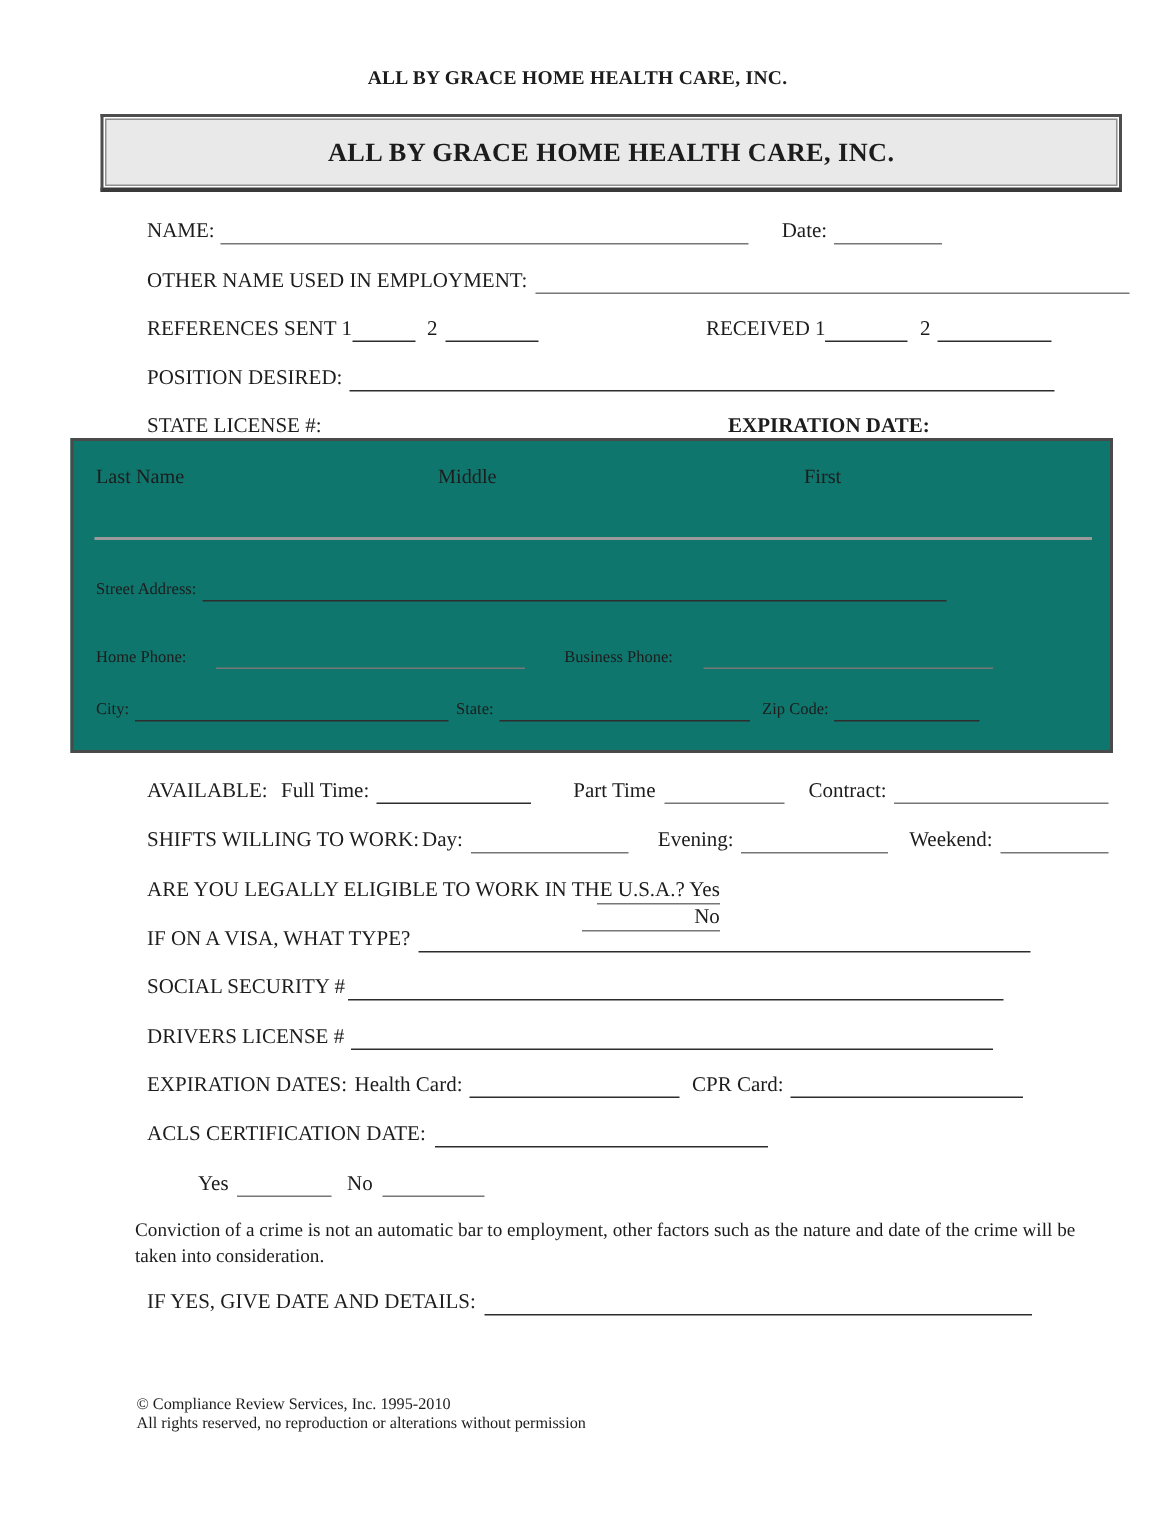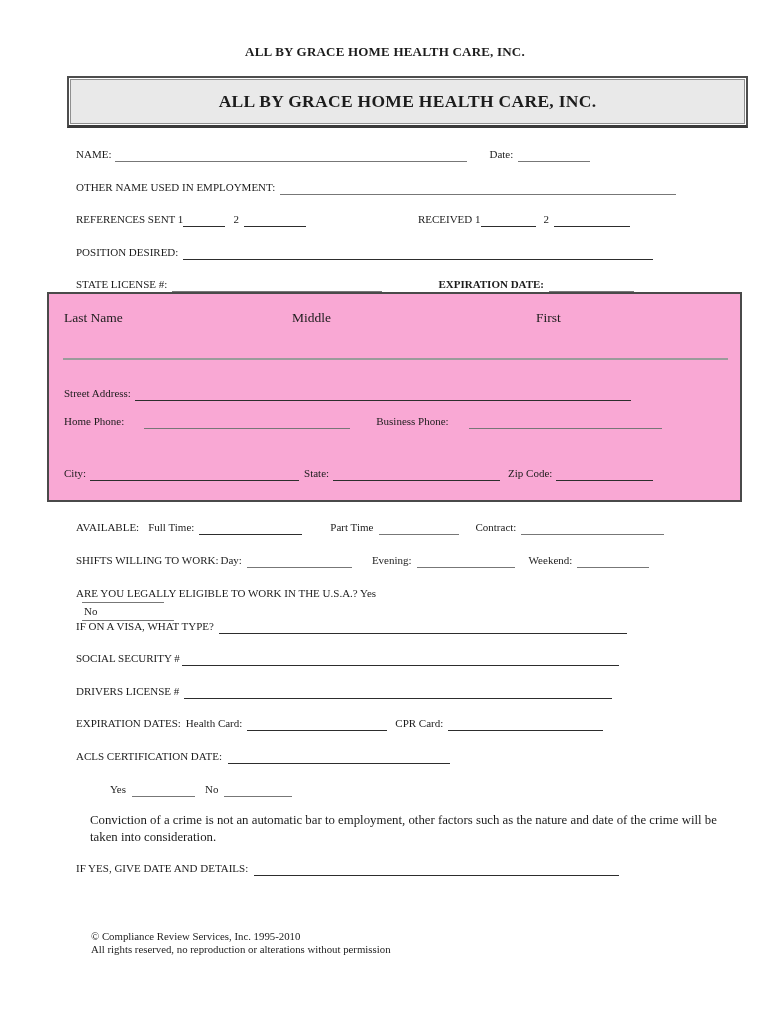--- a/index.html
+++ b/index.html
@@ -15,30 +15,30 @@
   .title-box{
     position:absolute;left:67px;top:76px;width:677px;height:47px;
     border:2px solid #4d4d4d;border-bottom:3px solid #3a3a3a;background:#ffffff;
   }
   .title-box-inner{
     position:absolute;inset:1px;border:1px solid #8f8f8f;background:#e9e9e9;
     display:flex;align-items:center;justify-content:center;
     font-size:17.5px;font-weight:bold;letter-spacing:.3px;
   }
   .row{
-    position:absolute;left:76px;display:flex;align-items:flex-start;
-    font-size:11px;white-space:nowrap;line-height:17px;height:17px;
+    position:absolute;left:98px;display:flex;align-items:flex-end;
+    font-size:14px;white-space:nowrap;line-height:17px;height:17px;
   }
   .blank{
     display:inline-block;height:15px;border-bottom:1.4px solid #777777;
   }
   .blank.dark{border-bottom-color:#2d2d2d;}
   .name-box{
     position:absolute;left:47px;top:292px;width:691px;height:206px;
-    border:2px solid #4a4a4a;background:#f9a8d4;
+    border:2px solid #4a4a4a;background:#0f766e;
   }
   .nb-abs{position:absolute;font-size:13.5px;}
   .nb-line{
     position:absolute;top:64px;left:14px;right:12px;height:0;
     border-bottom:2px solid #9b9b9b;
   }
   .nb-row{
     position:absolute;left:15px;display:flex;align-items:flex-end;
     font-size:11px;white-space:nowrap;height:15px;line-height:15px;
   }
@@ -100,21 +100,21 @@
   <span class="nb-abs" style="top:16px;left:15px;">Last Name</span>
   <span class="nb-abs" style="top:16px;left:243px;">Middle</span>
   <span class="nb-abs" style="top:16px;left:487px;">First</span>
   <div class="nb-line"></div>
 
   <div class="nb-row" style="top:92px;">
     <span>Street Address:</span>
     <span class="blank dark" style="width:496px;margin-left:4px;"></span>
   </div>
 
-  <div class="nb-row" style="top:120px;gap:16px;">
+  <div class="nb-row" style="top:137px;gap:16px;">
     <span>Home Phone:</span>
     <span class="blank" style="width:206px;margin-left:4px;"></span>
     <span style="margin-left:10px;">Business Phone:</span>
     <span class="blank" style="width:193px;margin-left:4px;"></span>
   </div>
 
   <div class="nb-row" style="top:172px;">
     <span>City:</span>
     <span class="blank dark" style="width:209px;margin-left:4px;"></span>
     <span style="margin-left:5px;text-align:right;">State:</span>

